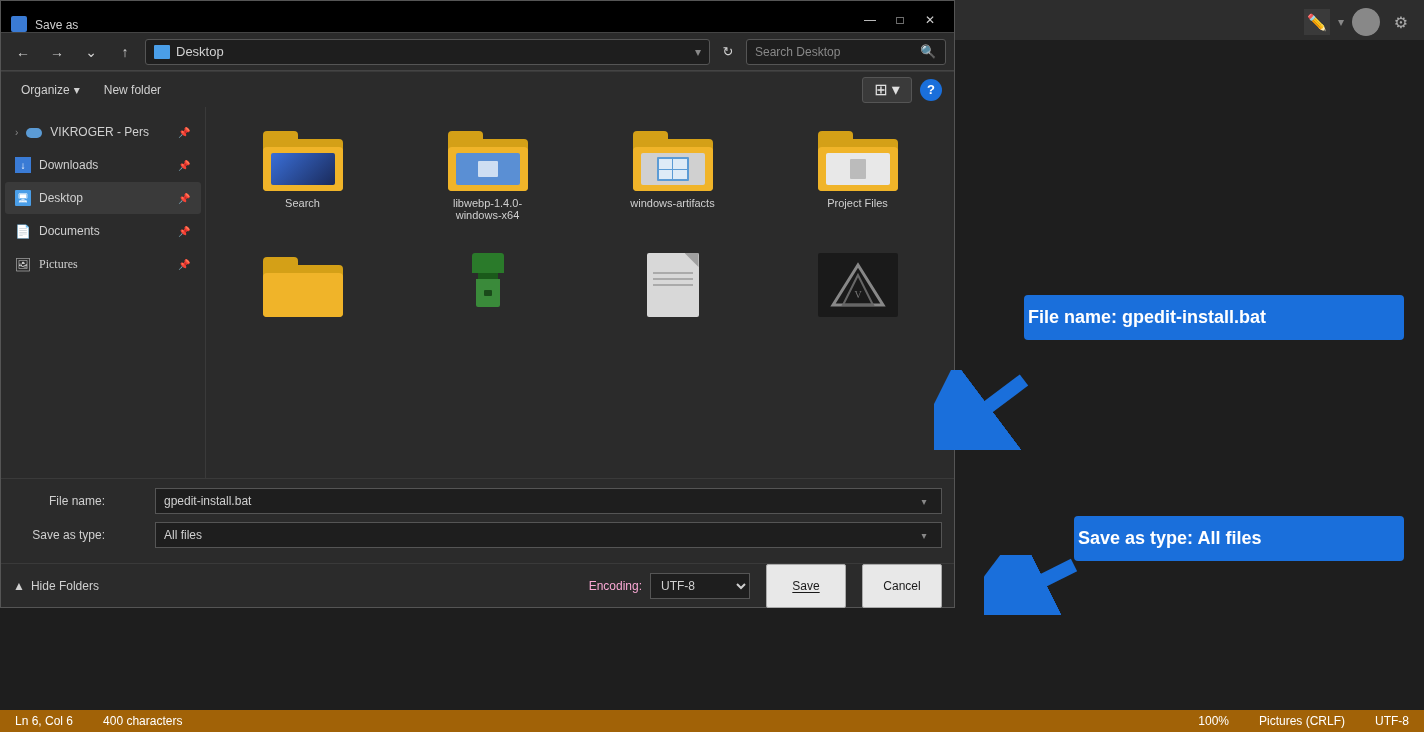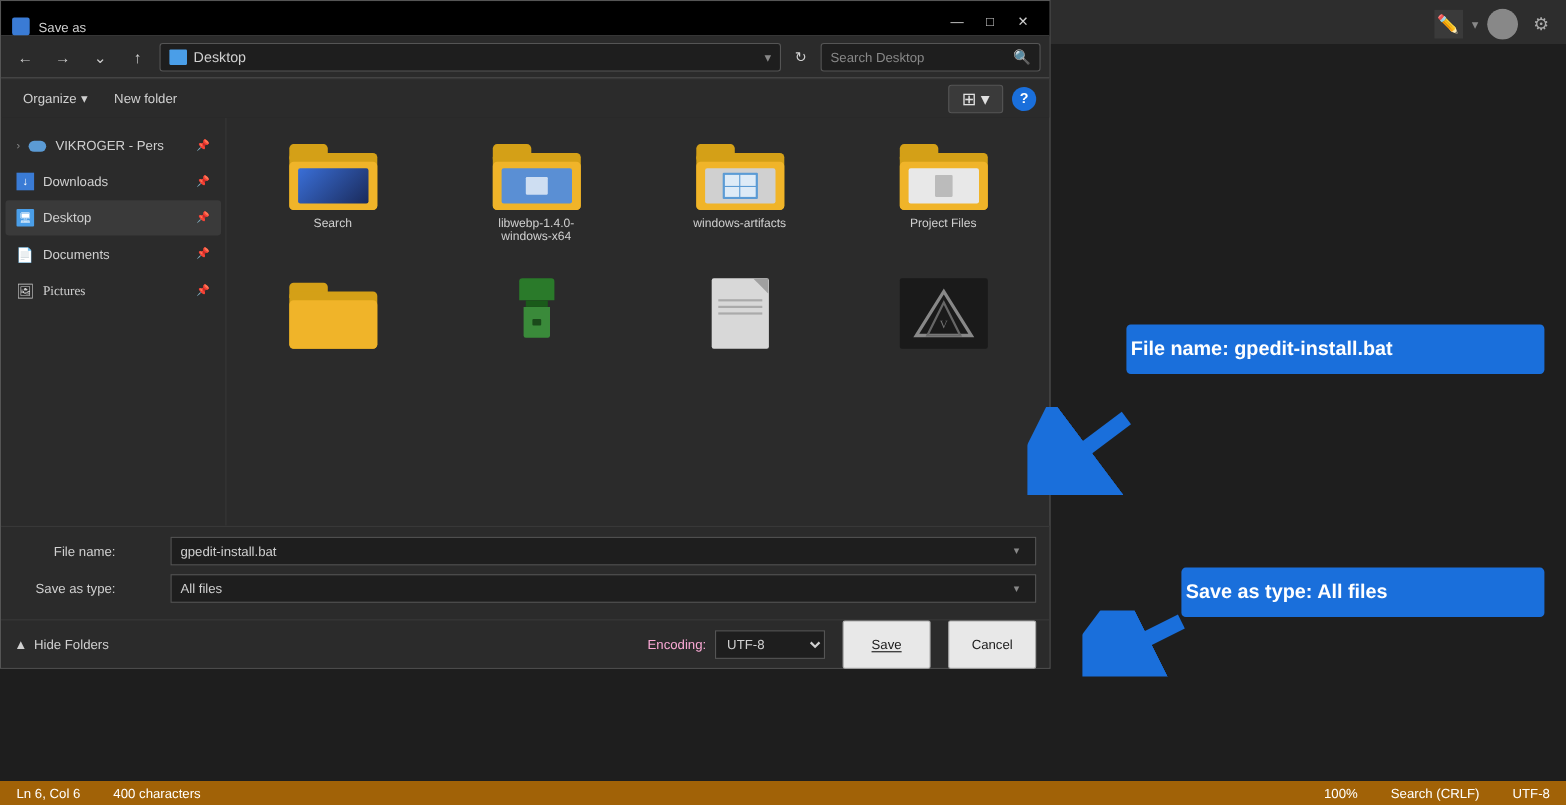--- a/index.html
+++ b/index.html
@@ -518,21 +518,21 @@
     <div style="white-space:nowrap;overflow:hidden;">m &gt;gpedit-install.txt</div>
     <div style="white-space:nowrap;overflow:hidden;">~*.mum &gt;&gt;gpedit-install.txt</div>
     <div style="white-space:nowrap;overflow:hidden;">age:"%SystemRoot%\servicing\Packages\%%i"</div>
   </div>
 
   <div class="editor-statusbar">
     <span>Ln 6, Col 6</span>
     <span>400 characters</span>
     <div class="editor-statusbar-right">
       <span>100%</span>
-      <span>Search (CRLF)</span>
+      <span>Pictures (CRLF)</span>
       <span>UTF-8</span>
     </div>
   </div>
 </div>
 
 <div class="dialog">
 
   <div class="dialog-titlebar">
     <span class="dialog-title-icon"></span>
     <span class="dialog-title-text">Save as</span>

